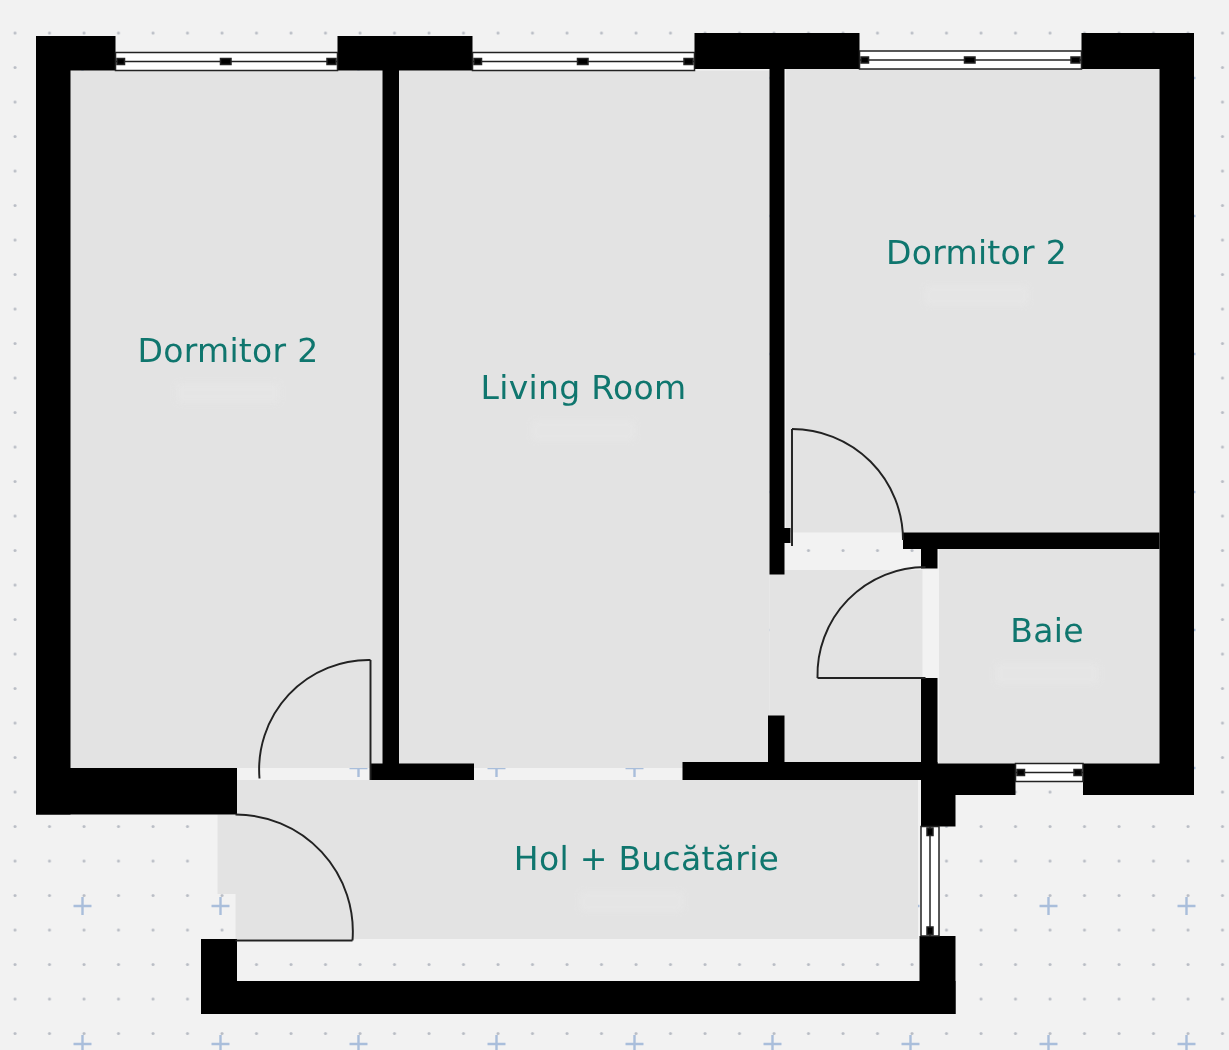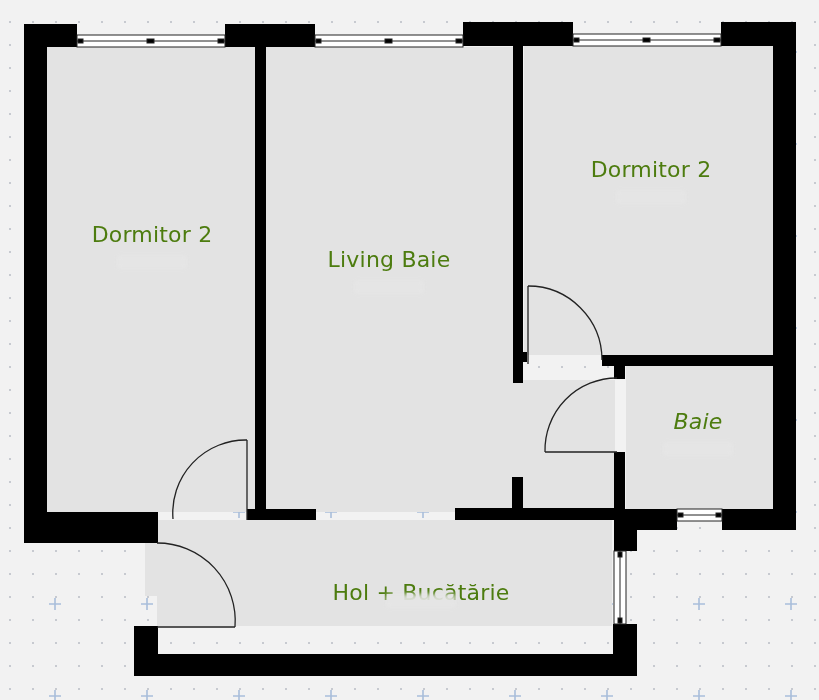--- a/index.html
+++ b/index.html
@@ -1,18 +1,18 @@
 <!DOCTYPE html>
 <html><head>
 <meta charset="utf-8">
 <style>
   html, body { margin:0; padding:0; }
   body { width:819px; height:700px; overflow:hidden; background:#f2f2f2; font-family:"DejaVu Sans","Liberation Sans",sans-serif; }
   #plan { position:absolute; left:0; top:0; width:819px; height:700px; }
-  .room-label { position:absolute; font-family:"DejaVu Sans","Liberation Sans",sans-serif; font-size:22px; color:#4d7c0f; white-space:nowrap; transform:translateX(-50%); letter-spacing:0.2px; }
+  .room-label { position:absolute; font-family:"DejaVu Sans","Liberation Sans",sans-serif; font-size:22px; color:#0f766e; white-space:nowrap; transform:translateX(-50%); letter-spacing:0.2px; }
   .room-area { position:absolute; transform:translateX(-50%); height:14px; background:#e6e6e6; border-radius:3px; filter:blur(2px); opacity:0.9; }
 </style>
 </head>
 <body>
 
 <svg id="plan" viewBox="0 0 819 700" xmlns="http://www.w3.org/2000/svg">
   <defs>
     <pattern id="dots" x="0" y="0" width="23" height="23" patternUnits="userSpaceOnUse">
       <circle cx="10" cy="22" r="1" fill="#b8bcc4"></circle>
     </pattern>
@@ -125,23 +125,23 @@
     <g>
       <line x1="545" y1="452" x2="617" y2="452"></line>
       <path d="M545 452 A72 72 0 0 1 617 378"></path>
     </g>
   </g>
 </svg>
 
 <div class="room-label" style="left:152px; top:222px;">Dormitor 2</div>
 <div class="room-area" style="left:152px; top:255px; width:70px;"></div>
 
-<div class="room-label" style="left:389px; top:247px;">Living Baie</div>
+<div class="room-label" style="left:389px; top:247px;">Living Room</div>
 <div class="room-area" style="left:389px; top:280px; width:70px;"></div>
 
 <div class="room-label" style="left:651px; top:157px;">Dormitor 2</div>
 <div class="room-area" style="left:651px; top:190px; width:70px;"></div>
 
-<div class="room-label" style="left:698px; top:409px;font-style:italic;">Baie</div>
+<div class="room-label" style="left:698px; top:409px;">Baie</div>
 <div class="room-area" style="left:698px; top:442px; width:70px;"></div>
 
-<div class="room-label" style="left:421px; top:561px;margin-top:19px;">Hol + Bucătărie</div>
+<div class="room-label" style="left:431px; top:561px;">Hol + Bucătărie</div>
 <div class="room-area" style="left:421px; top:594px; width:70px;"></div>
 
 </body></html>

